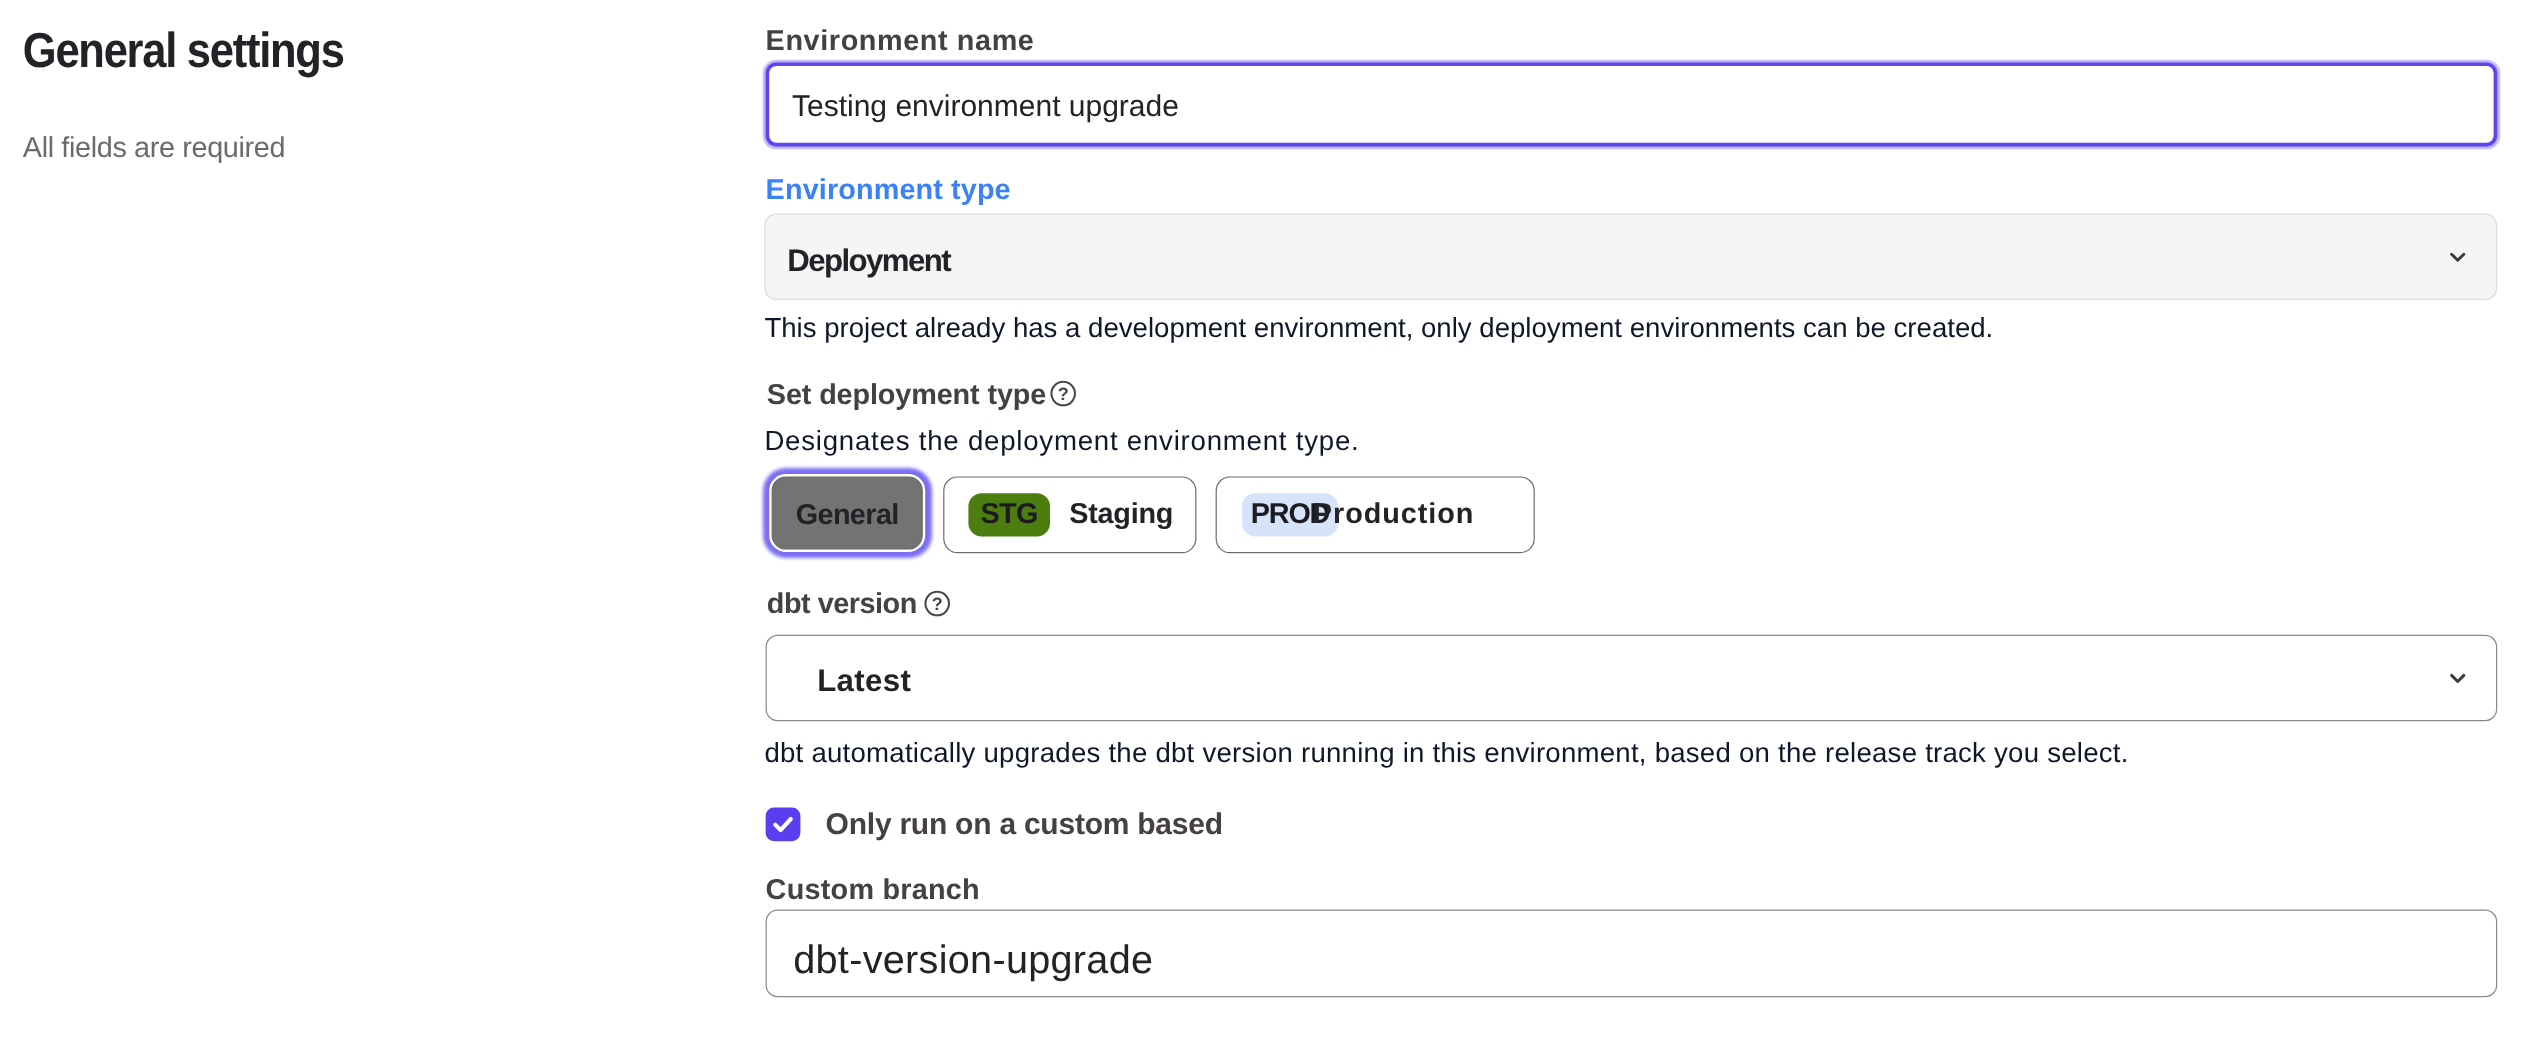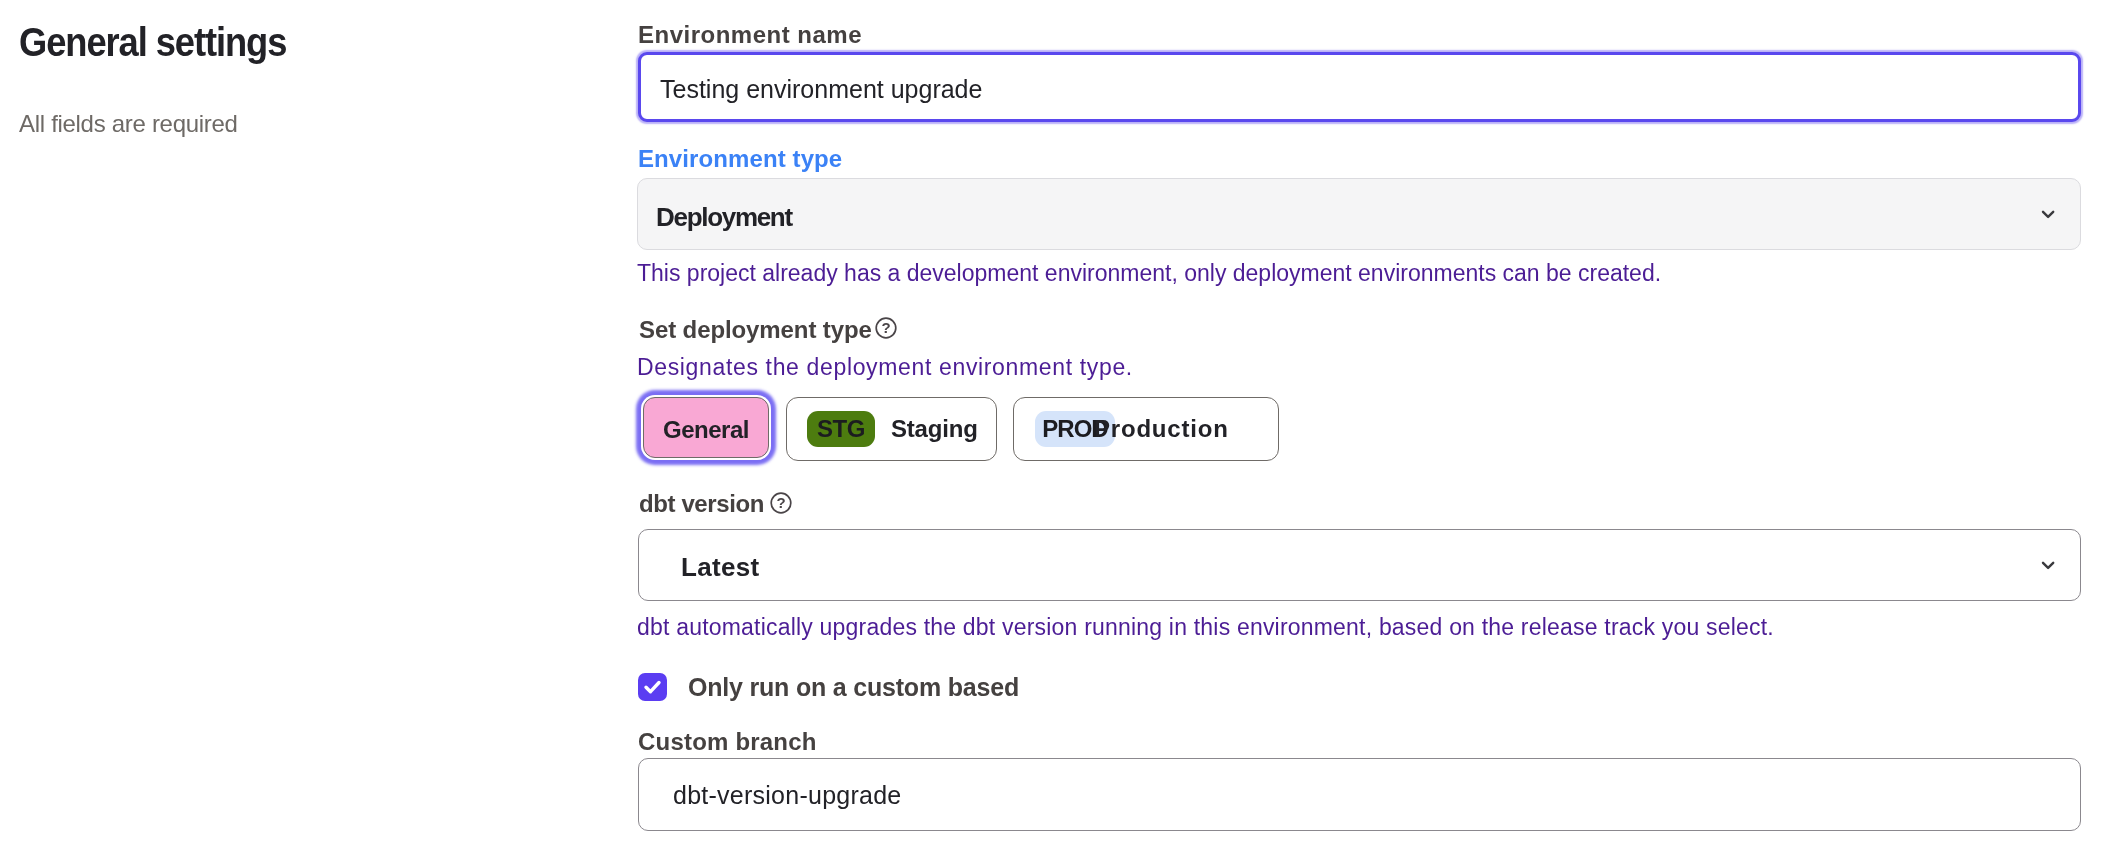--- a/index.html
+++ b/index.html
@@ -1,20 +1,20 @@
 <!DOCTYPE html>
 <html><head>
 <meta charset="utf-8">
 <style>
   * { margin:0; padding:0; box-sizing:border-box; }
   html,body { width:2116px; height:864px; background:#ffffff; font-family:"Liberation Sans", sans-serif; overflow:hidden; }
   body { filter:brightness(1); }
   .abs { position:absolute; }
   .lbl { font-weight:bold; font-size:24px; color:#454140; letter-spacing:-0.2px; line-height:1; }
-  .helper { font-size:23px; color:#4c1d95; line-height:1; }
+  .helper { font-size:23px; color:#0f172a; line-height:1; }
   .chev { position:absolute; width:24px; height:24px; }
 </style>
 </head>
 <body>
 
 <div class="abs" style="left:19px; top:22px; font-size:41px; font-weight:bold; letter-spacing:-1.2px; color:#222227; line-height:1; transform:scaleX(0.885); transform-origin:0 0;">General settings</div>
 <div class="abs" style="left:19px; top:72px; font-size:24px; letter-spacing:-0.3px; color:#6e6a66; line-height:1;margin-top:40px;">All fields are required</div>
 
 <div class="abs lbl" style="left:638px; top:23px; letter-spacing:0.5px;">Environment name</div>
 <div class="abs" style="left:638px; top:52px; width:1443px; height:70px; border:3px solid #5a48ee; border-radius:9px; background:#fff; box-shadow:0 0 1.5px 2px rgba(138,124,242,0.6);"></div>
@@ -28,21 +28,21 @@
   </svg>
 <div class="abs helper" style="left:637px; top:262px;">This project already has a development environment, only deployment environments can be created.</div>
 
 <div class="abs lbl" style="left:639px; top:318px; letter-spacing:-0.1px;">Set deployment type</div>
 <svg class="abs" style="left:875px; top:317px; width:22px; height:22px;" viewBox="0 0 22 22" fill="none">
     <circle cx="11" cy="11" r="9.8" stroke="#4a4548" stroke-width="1.7"></circle>
     <text x="11" y="16.1" text-anchor="middle" font-family="Liberation Sans" font-size="15" font-weight="bold" fill="#4a4548">?</text>
   </svg>
 <div class="abs helper" style="left:637px; top:356px; letter-spacing:0.65px;">Designates the deployment environment type.</div>
 
-<div class="abs" style="left:643px; top:397px; width:126px; height:61px; border:1.3px solid #6f6b67; border-radius:12px; background:#f9a8d4; box-shadow:0 0 0 2px #ffffff, 0 0 3px 7px rgba(113,99,242,0.93); display:flex; align-items:center; justify-content:center; padding-top:4px; font-size:24px; font-weight:bold; letter-spacing:-0.5px; color:#222227;">General</div>
+<div class="abs" style="left:643px; top:397px; width:126px; height:61px; border:1.3px solid #6f6b67; border-radius:12px; background:#737373; box-shadow:0 0 0 2px #ffffff, 0 0 3px 7px rgba(113,99,242,0.93); display:flex; align-items:center; justify-content:center; padding-top:4px; font-size:24px; font-weight:bold; letter-spacing:-0.5px; color:#222227;">General</div>
 <div class="abs" style="left:786px; top:397px; width:211px; height:64px; border:1.3px solid #6f6b67; border-radius:12px; background:#fff;"></div>
 <div class="abs" style="left:807px; top:411px; width:68px; height:36px; border-radius:11px; background:#4d7c0f; display:flex; align-items:center; justify-content:center; font-size:24px; font-weight:bold; letter-spacing:-0.5px; color:#1c1c20;">STG</div>
 <div class="abs" style="left:891px; top:417px; font-size:24px; font-weight:bold; letter-spacing:-0.2px; color:#222227; line-height:1;">Staging</div>
 <div class="abs" style="left:1013px; top:397px; width:266px; height:64px; border:1.3px solid #6f6b67; border-radius:12px; background:#fff;"></div>
 <div class="abs" style="left:1035px; top:411px; width:80px; height:36px; border-radius:11px; background:#d5e4fa; display:flex; align-items:center; justify-content:center; font-size:24px; font-weight:bold; letter-spacing:-1px; color:#1c1c20;">PROD</div>
 <div class="abs" style="left:1094px; top:417px; font-size:24px; font-weight:bold; letter-spacing:0.8px; color:#222227; line-height:1;">Production</div>
 
 <div class="abs lbl" style="left:639px; top:492px; letter-spacing:-0.4px;">dbt version</div>
 <svg class="abs" style="left:770px; top:492px; width:22px; height:22px;" viewBox="0 0 22 22" fill="none">
     <circle cx="11" cy="11" r="9.8" stroke="#4a4548" stroke-width="1.7"></circle>
@@ -56,13 +56,13 @@
 <div class="abs helper" style="left:637px; top:616px; letter-spacing:0.2px;">dbt automatically upgrades the dbt version running in this environment, based on the release track you select.</div>
 
 <div class="abs" style="left:638px; top:673px; width:29px; height:28px; border-radius:7px; background:#5b3df2;"></div>
 <svg class="abs" style="left:638px; top:673px; width:29px; height:28px;" viewBox="0 0 29 28" fill="none">
     <path d="M8 14.2 L12.5 18.7 L21 9.5" stroke="#ffffff" stroke-width="3.4" stroke-linecap="round" stroke-linejoin="round"></path>
   </svg>
 <div class="abs" style="left:688px; top:675px; font-size:25px; font-weight:bold; letter-spacing:-0.2px; color:#454140; line-height:1;">Only run on a custom based</div>
 
 <div class="abs lbl" style="left:638px; top:730px; letter-spacing:0.2px;">Custom branch</div>
 <div class="abs" style="left:638px; top:758px; width:1443px; height:73px; border:1.2px solid #8b888e; border-radius:10px; background:#fff;"></div>
-<div class="abs" style="left:661px; top:783px; font-size:25px; color:#222227; line-height:1; letter-spacing:0.25px;margin-left:12px;">dbt-version-upgrade</div>
+<div class="abs" style="left:661px; top:783px; font-size:33px; color:#222227; line-height:1; letter-spacing:0.25px;">dbt-version-upgrade</div>
 
 </body></html>

